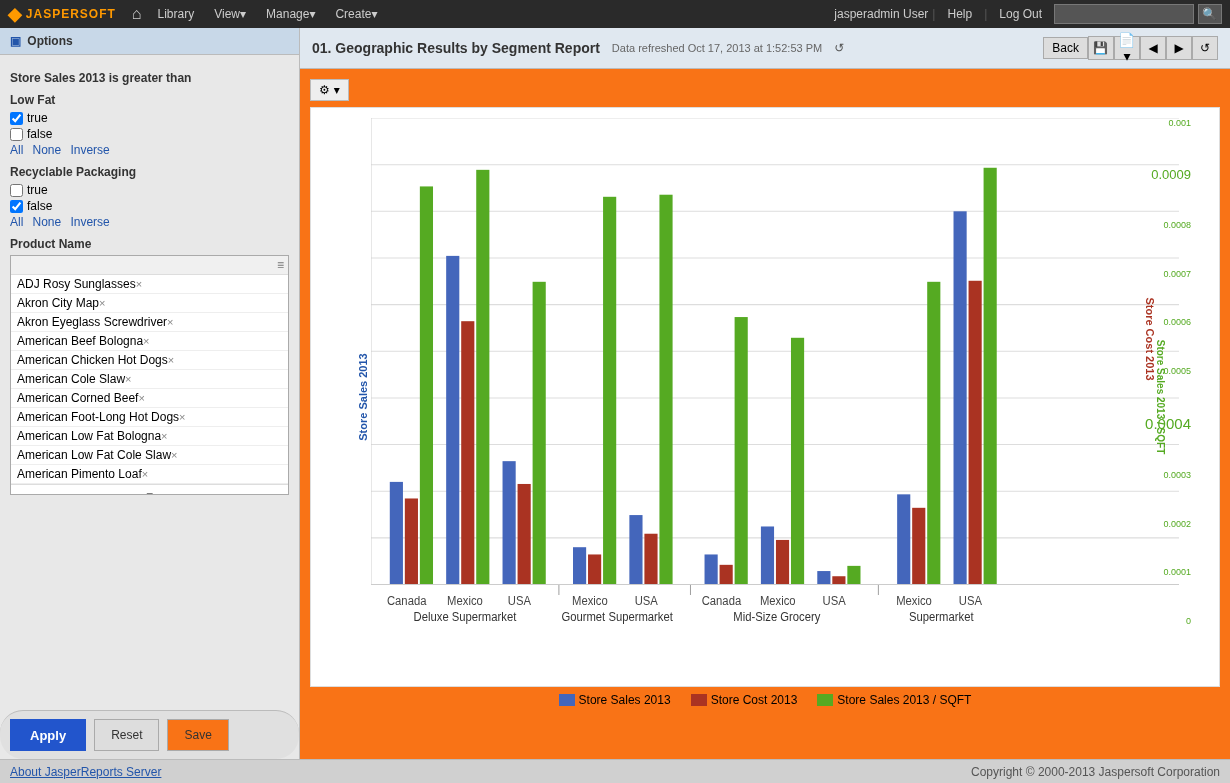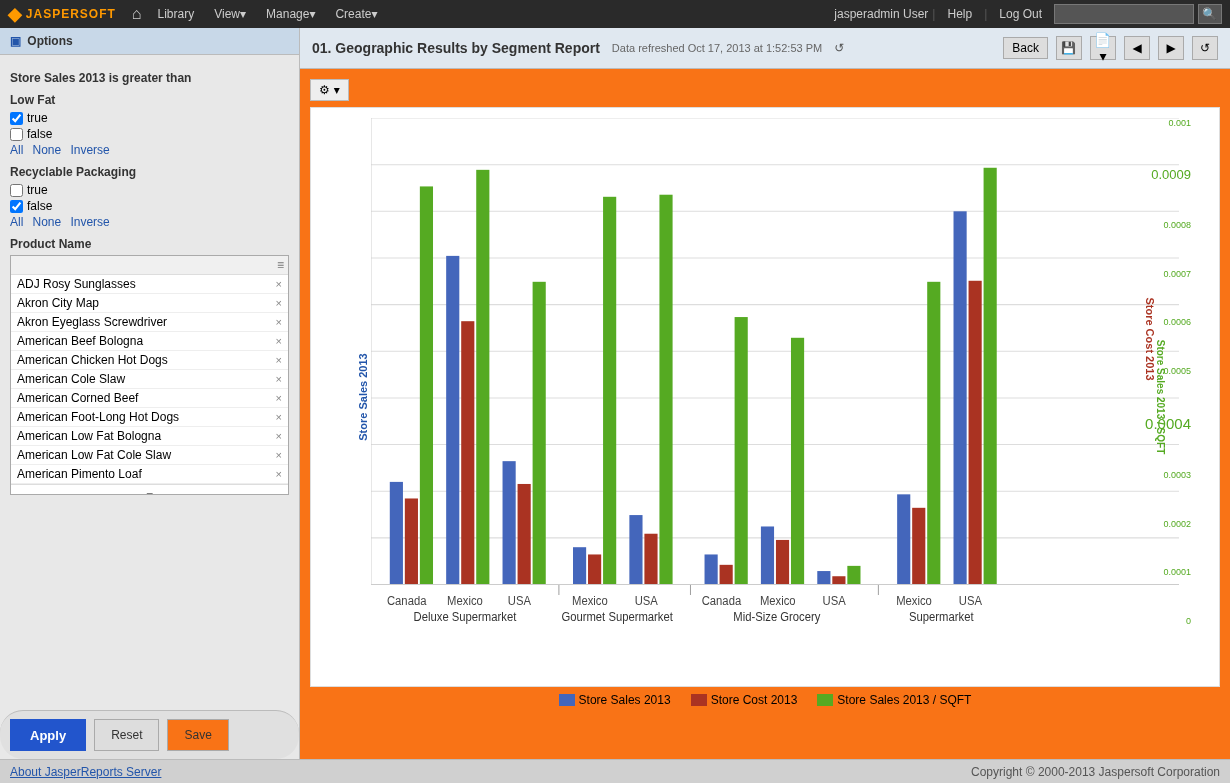--- a/index.html
+++ b/index.html
@@ -129,21 +129,21 @@
     }
     .product-list-header input {
       flex: 1;
       border: none;
       background: transparent;
       outline: none;
     }
     .product-item {
       display: flex;
       align-items: center;
-      justify-content: space-between;
+      justify-content: flex-start;
       padding: 2px 6px;
       border-bottom: 1px solid #eee;
       cursor: pointer;
     }
     .product-item .remove-x {
       color: #888;
       cursor: pointer;
       font-size: 11px;
     }
     .product-list-footer {
@@ -205,21 +205,21 @@
       color: #333;
     }
     #report-refresh {
       font-size: 11px;
       color: #666;
     }
     .report-toolbar-right {
       margin-left: auto;
       display: flex;
       align-items: center;
-      gap: 8px;
+      gap: 0;
     }
     .toolbar-btn {
       background: #ddd;
       border: 1px solid #aaa;
       padding: 3px 8px;
       cursor: pointer;
       font-size: 12px;
       display: flex;
       align-items: center;
       gap: 2px;

